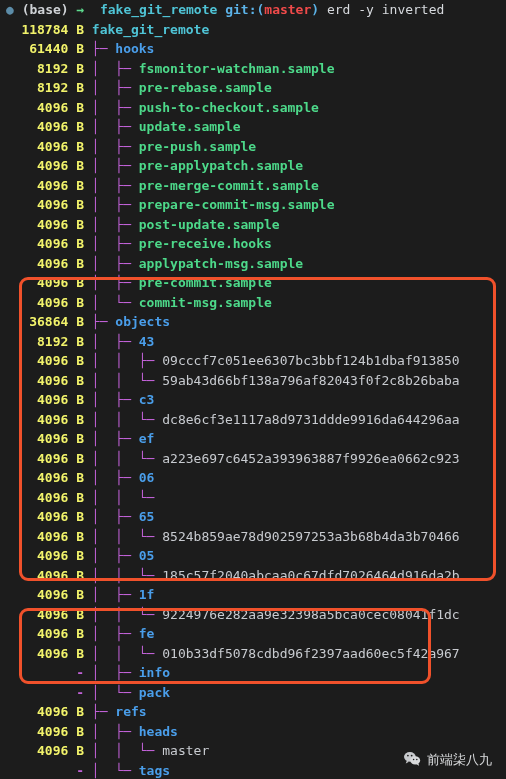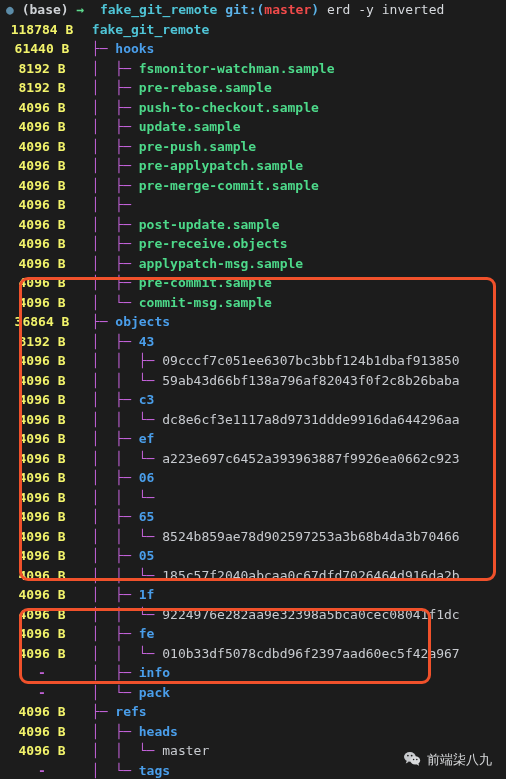--- a/index.html
+++ b/index.html
@@ -36,21 +36,21 @@
   .p-base { color: #cfd2d6; }
   .p-arrow { color: #5ddb8e; }
   .p-dir { color: #4fc4d6; }
   .p-git { color: #5cb3e8; }
   .p-paren { color: #5cb3e8; }
   .p-branch { color: #f04a4a; }
   .p-cmd { color: #d6d9dd; font-weight: normal; text-align: right;}
 
   .size {
     width: 84px;
-    text-align: center;
+    text-align: right;
     color: #f2f36b;
     flex: 0 0 84px;
   }
   .size.dash { color: #c061d6; }
   .tree {
     color: #c061d6;
     white-space: pre;
   }
   .name-dir { color: #4a9eea; }
   .name-dir-top { color: #4fc4d6; }
@@ -102,23 +102,23 @@
   <div id="rows">
       <div class="row"><span class="size">118784 B</span><span> </span><span class="tree"></span><span class="name-dir-top">fake_git_remote</span></div>
       <div class="row"><span class="size">61440 B</span><span> </span><span class="tree">├─ </span><span class="name-dir">hooks</span></div>
       <div class="row"><span class="size">8192 B</span><span> </span><span class="tree">│  ├─ </span><span class="name-exec">fsmonitor-watchman.sample</span></div>
       <div class="row"><span class="size">8192 B</span><span> </span><span class="tree">│  ├─ </span><span class="name-exec">pre-rebase.sample</span></div>
       <div class="row"><span class="size">4096 B</span><span> </span><span class="tree">│  ├─ </span><span class="name-exec">push-to-checkout.sample</span></div>
       <div class="row"><span class="size">4096 B</span><span> </span><span class="tree">│  ├─ </span><span class="name-exec">update.sample</span></div>
       <div class="row"><span class="size">4096 B</span><span> </span><span class="tree">│  ├─ </span><span class="name-exec">pre-push.sample</span></div>
       <div class="row"><span class="size">4096 B</span><span> </span><span class="tree">│  ├─ </span><span class="name-exec">pre-applypatch.sample</span></div>
       <div class="row"><span class="size">4096 B</span><span> </span><span class="tree">│  ├─ </span><span class="name-exec">pre-merge-commit.sample</span></div>
-      <div class="row"><span class="size">4096 B</span><span> </span><span class="tree">│  ├─ </span></div>
+      <div class="row"><span class="size">4096 B</span><span> </span><span class="tree">│  ├─ </span><span class="name-exec">prepare-commit-msg.sample</span></div>
       <div class="row"><span class="size">4096 B</span><span> </span><span class="tree">│  ├─ </span><span class="name-exec">post-update.sample</span></div>
-      <div class="row"><span class="size">4096 B</span><span> </span><span class="tree">│  ├─ </span><span class="name-exec">pre-receive.objects</span></div>
+      <div class="row"><span class="size">4096 B</span><span> </span><span class="tree">│  ├─ </span><span class="name-exec">pre-receive.hooks</span></div>
       <div class="row"><span class="size">4096 B</span><span> </span><span class="tree">│  ├─ </span><span class="name-exec">applypatch-msg.sample</span></div>
       <div class="row"><span class="size">4096 B</span><span> </span><span class="tree">│  ├─ </span><span class="name-exec">pre-commit.sample</span></div>
       <div class="row"><span class="size">4096 B</span><span> </span><span class="tree">│  └─ </span><span class="name-exec">commit-msg.sample</span></div>
       <div class="row"><span class="size">36864 B</span><span> </span><span class="tree">├─ </span><span class="name-dir">objects</span></div>
       <div class="row"><span class="size">8192 B</span><span> </span><span class="tree">│  ├─ </span><span class="name-dir">43</span></div>
       <div class="row"><span class="size">4096 B</span><span> </span><span class="tree">│  │  ├─ </span><span class="name-file">09cccf7c051ee6307bc3bbf124b1dbaf913850</span></div>
       <div class="row"><span class="size">4096 B</span><span> </span><span class="tree">│  │  └─ </span><span class="name-file">59ab43d66bf138a796af82043f0f2c8b26baba</span></div>
       <div class="row"><span class="size">4096 B</span><span> </span><span class="tree">│  ├─ </span><span class="name-dir">c3</span></div>
       <div class="row"><span class="size">4096 B</span><span> </span><span class="tree">│  │  └─ </span><span class="name-file">dc8e6cf3e1117a8d9731ddde9916da644296aa</span></div>
       <div class="row"><span class="size">4096 B</span><span> </span><span class="tree">│  ├─ </span><span class="name-dir">ef</span></div>

